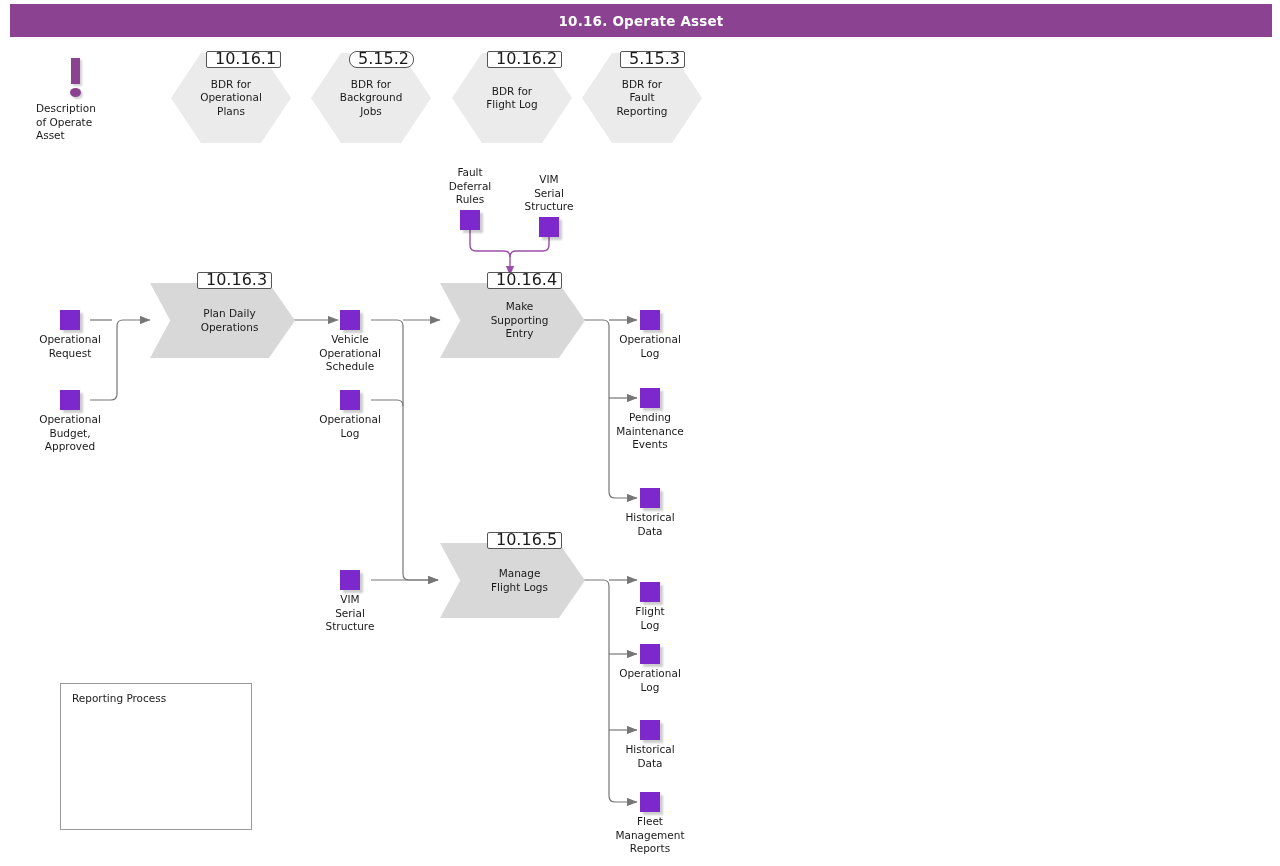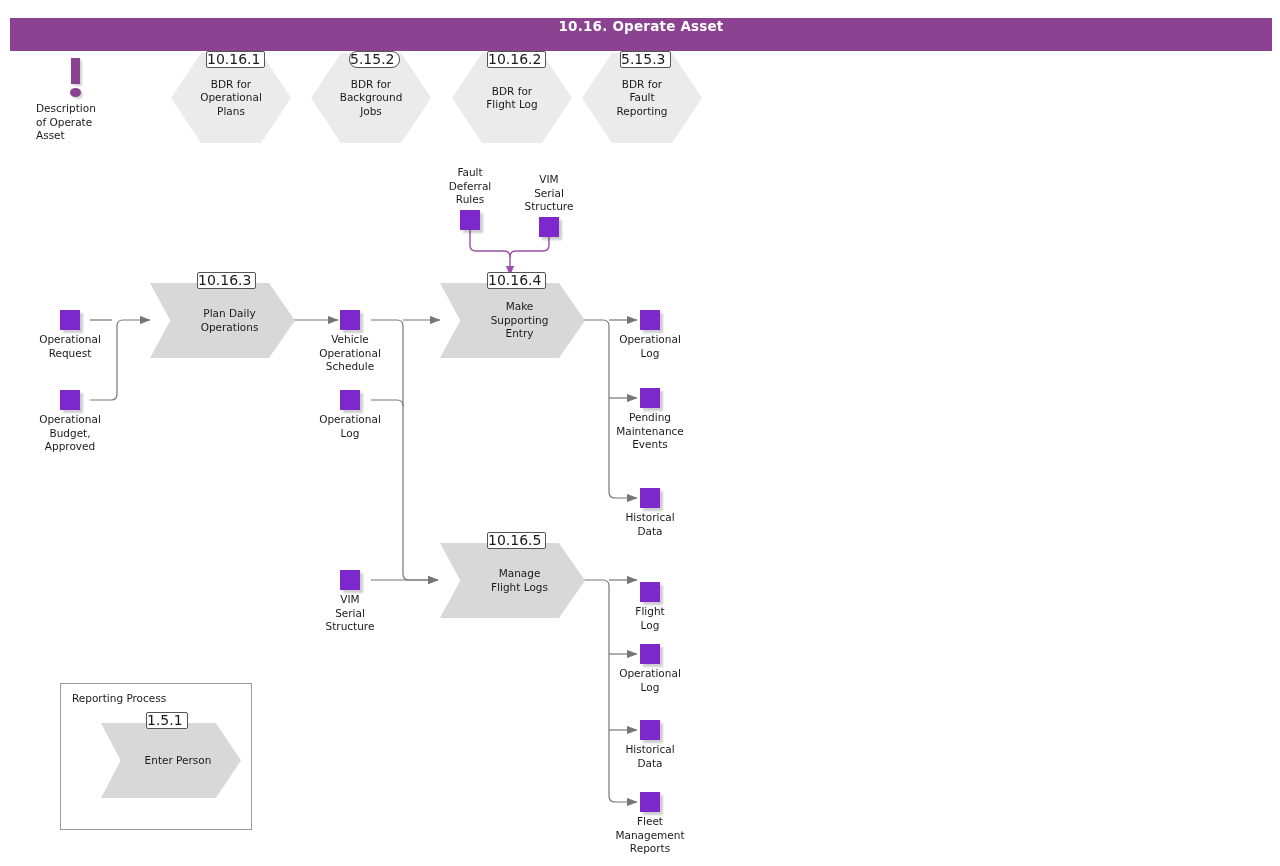--- a/index.html
+++ b/index.html
@@ -13,25 +13,26 @@
     position: relative;
     font-family: "DejaVu Sans", sans-serif;
     color: #1a1a1a;
     overflow: hidden;
   }
 
   
   #header-bar {
     position: absolute;
     left: 10px;
-    top: 18px;
+    top: 4px;
     width: 1262px;
     height: 33px;
     background: #8b4391;
     display: flex;
+    align-items: center;
     justify-content: center;
   }
   #header-title {
     color: #ffffff;
     font-size: 13.5px;
     font-weight: bold;
     letter-spacing: 0.2px;
     font-family: "DejaVu Sans", sans-serif;
   }
 
@@ -109,23 +110,23 @@
     white-space: pre-line;
     padding: 0 8px;
   }
 
   
   .badge {
     position: absolute;
     background: #ffffff;
     border: 1px solid #555555;
     border-radius: 2px;
-    font-size: 14px;
+    font-size: 16px;
     line-height: 12px;
-    padding: 1px 4px 2px 0;
+    padding: 1px 4px 2px 8px;
     white-space: nowrap;
     z-index: 6;
     font-family: "DejaVu Sans", sans-serif;
   }
 
   
   .proc-shape {
     position: relative;
     background: #d8d8d8;
     clip-path: polygon(0% 0%, 82% 0%, 100% 50%, 82% 100%, 0% 100%, 14% 50%);
@@ -388,19 +389,13 @@
 
 <div class="node data-node data-center" style="left:595px; top:792px;">
   <div class="data-sq"></div>
   <div class="data-label">Fleet
 Management
 Reports</div>
 </div>
 
 <div id="supporting-panel">
   <div id="supporting-title">Reporting Process</div>
-  <div id="supporting-proc-shape">
-    <div class="badge" style="left:45px; top:-11px;">1.5.1</div>
-    <div class="proc-shape" style="width:140px; height:75px;">
-      <div class="proc-label">Enter Person</div>
-    </div>
-  </div>
 </div>
 
 </body></html>

